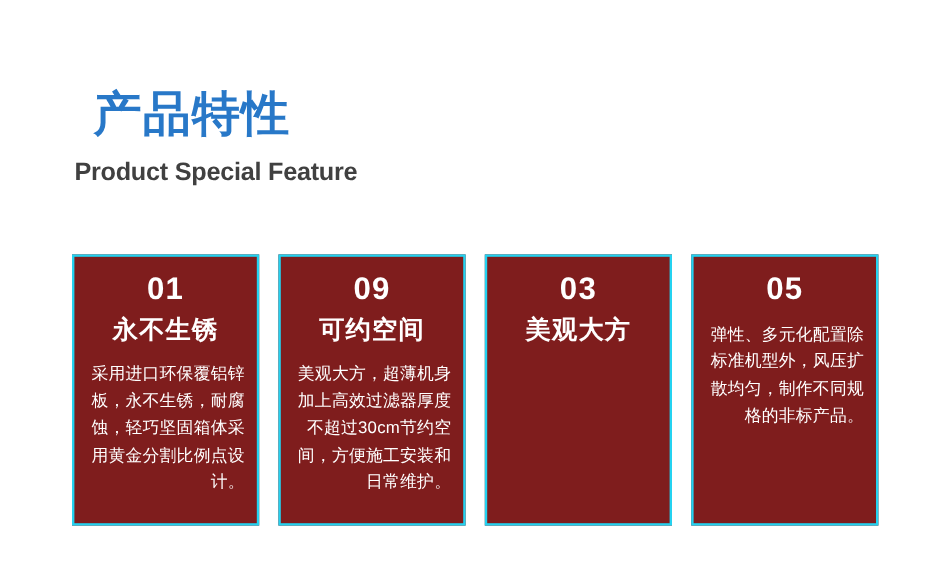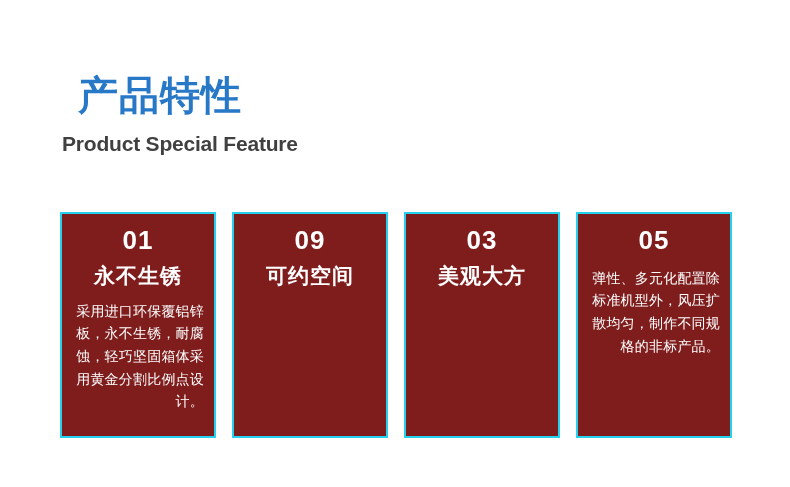--- a/index.html
+++ b/index.html
@@ -118,20 +118,21 @@
 
     <div class="card">
       <div class="card-number">01</div>
       <div class="card-title">永不生锈</div>
       <div class="card-body">采用进口环保覆铝锌板，永不生锈，耐腐蚀，轻巧坚固箱体采用黄金分割比例点设计。</div>
     </div>
 
     <div class="card">
       <div class="card-number">09</div>
       <div class="card-title">可约空间</div>
+      <div class="card-body">美观大方，超薄机身加上高效过滤器厚度不超过30cm节约空间，方便施工安装和日常维护。</div>
     </div>
 
     <div class="card">
       <div class="card-number">03</div>
       <div class="card-title">美观大方</div>
     </div>
 
     <div class="card">
       <div class="card-number">05</div>
       <div class="card-body">弹性、多元化配置除标准机型外，风压扩散均匀，制作不同规格的非标产品。</div>

